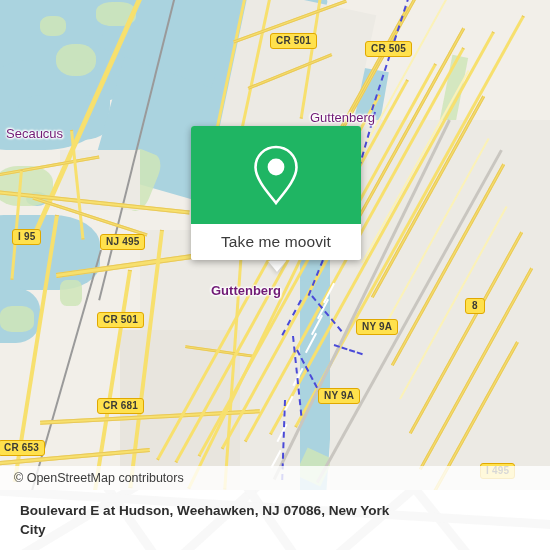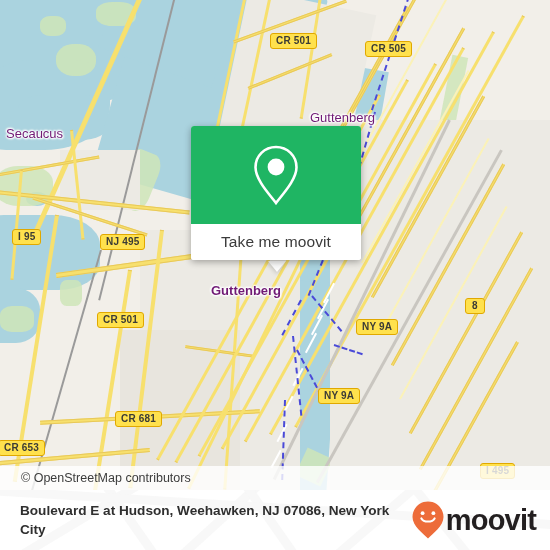--- a/index.html
+++ b/index.html
@@ -104,21 +104,21 @@
   
   #attrib {
     position:absolute; left:0; bottom:0;
     width:100%; height:24px;
     background:rgba(255,255,255,.80);
     display:flex; align-items:center;
   }
   #attrib-text {
     color:#3c3c3c;
     font-size:12.5px;
-    padding-left:21px;
+    padding-left:14px;
   }
 
   
   #footer {
     position:absolute; left:0; top:490px;
     width:550px; height:60px;
     background:#ffffff;
     display:flex; align-items:center;
     overflow:hidden;
   }
@@ -266,21 +266,21 @@
     <div class="ferry" style="left:292px;top:336px;height:80px;transform:rotate(-6deg);transform-origin:top;"></div>
     <div class="ferry" style="left:284px;top:400px;height:80px;transform:rotate(2deg);transform-origin:top;"></div>
     <div class="ferry" style="left:296px;top:350px;height:52px;transform:rotate(-28deg);transform-origin:top;"></div>
     <div class="ferry" style="left:333px;top:345px;height:30px;transform:rotate(-72deg);transform-origin:top;"></div>
 
     <div class="shield" style="left:270px;top:33px;">CR 501</div>
     <div class="shield" style="left:365px;top:41px;">CR 505</div>
     <div class="shield" style="left:12px;top:229px;">I 95</div>
     <div class="shield" style="left:100px;top:234px;">NJ 495</div>
     <div class="shield" style="left:97px;top:312px;">CR 501</div>
-    <div class="shield" style="left:97px;top:411px;margin-left:18px;">CR 681</div>
+    <div class="shield" style="left:97px;top:398px;">CR 681</div>
     <div class="shield" style="left:-2px;top:440px;">CR 653</div>
     <div class="shield" style="left:356px;top:319px;">NY 9A</div>
     <div class="shield" style="left:318px;top:388px;">NY 9A</div>
     <div class="shield sq" style="left:465px;top:298px;">8</div>
     <div class="shield" style="left:480px;top:463px;text-align:right;">I 495</div>
 
     <div class="place" style="left:6px;top:126px;">Secaucus</div>
     <div class="place" style="left:310px;top:110px;">Guttenberg</div>
     <div class="place" style="left:211px;top:283px;font-weight:bold;">Guttenberg</div>
 
@@ -313,25 +313,16 @@
         <path d="M250 200 L470 10"></path>
         <path d="M60 -10 L200 190"></path>
         <path d="M200 -10 L340 190"></path>
         <path d="M360 -10 L520 190"></path>
         <path d="M-20 60 L560 95"></path>
       </g>
     </svg>
 
     <div id="footer-address">Boulevard E at Hudson, Weehawken, NJ 07086, New York City</div>
 
-    <div id="footer-logo">
-      <svg width="34" height="40" viewBox="0 0 34 40">
-        <path d="M17 1.5 C8.4 1.5 1.5 8.4 1.5 17 C1.5 26 12 33.5 17 38.5 C22 33.5 32.5 26 32.5 17 C32.5 8.4 25.6 1.5 17 1.5 Z" fill="#ED6C3A"></path>
-        <circle cx="11.6" cy="13.2" r="1.9" fill="#ffffff"></circle>
-        <circle cx="22.4" cy="13.2" r="1.9" fill="#ffffff"></circle>
-        <path d="M10.4 18.4 C12.6 22.6 21.4 22.6 23.6 18.4" fill="none" stroke="#ffffff" stroke-width="2.1" stroke-linecap="round"></path>
-      </svg>
-      <span id="logo-word">moovit</span>
-    </div>
 
   </div>
 
 </div>
 
 </body></html>

